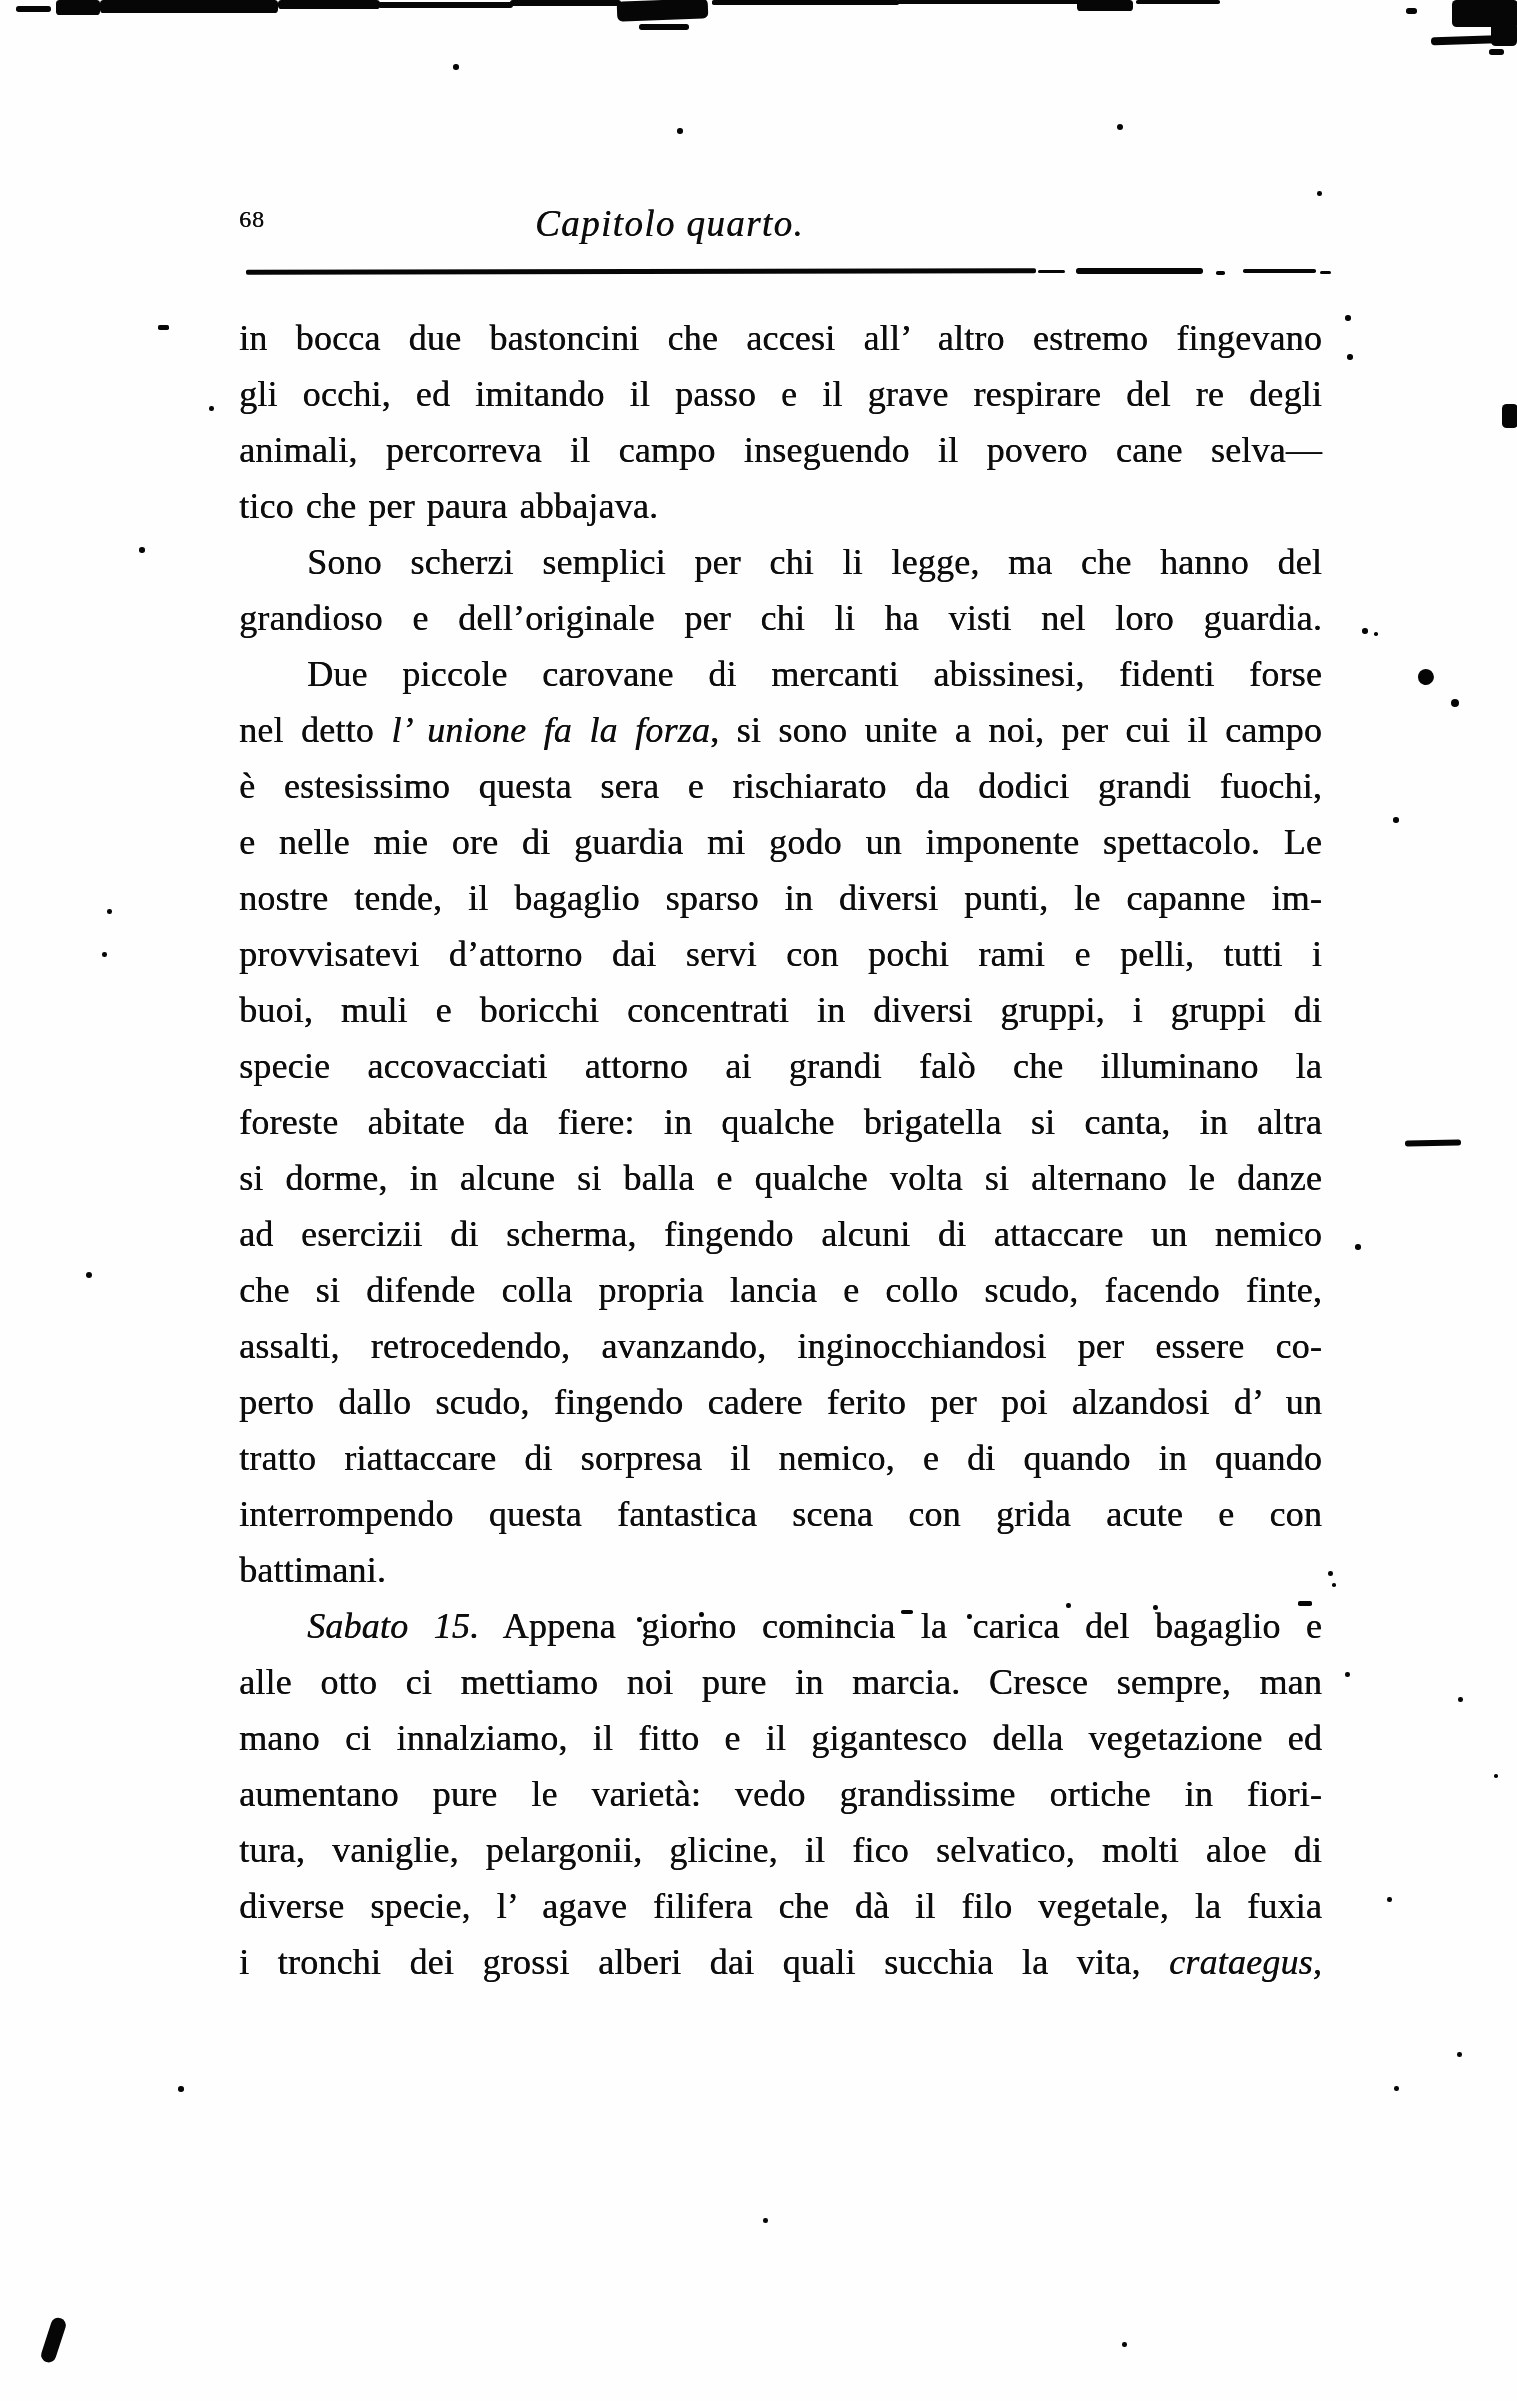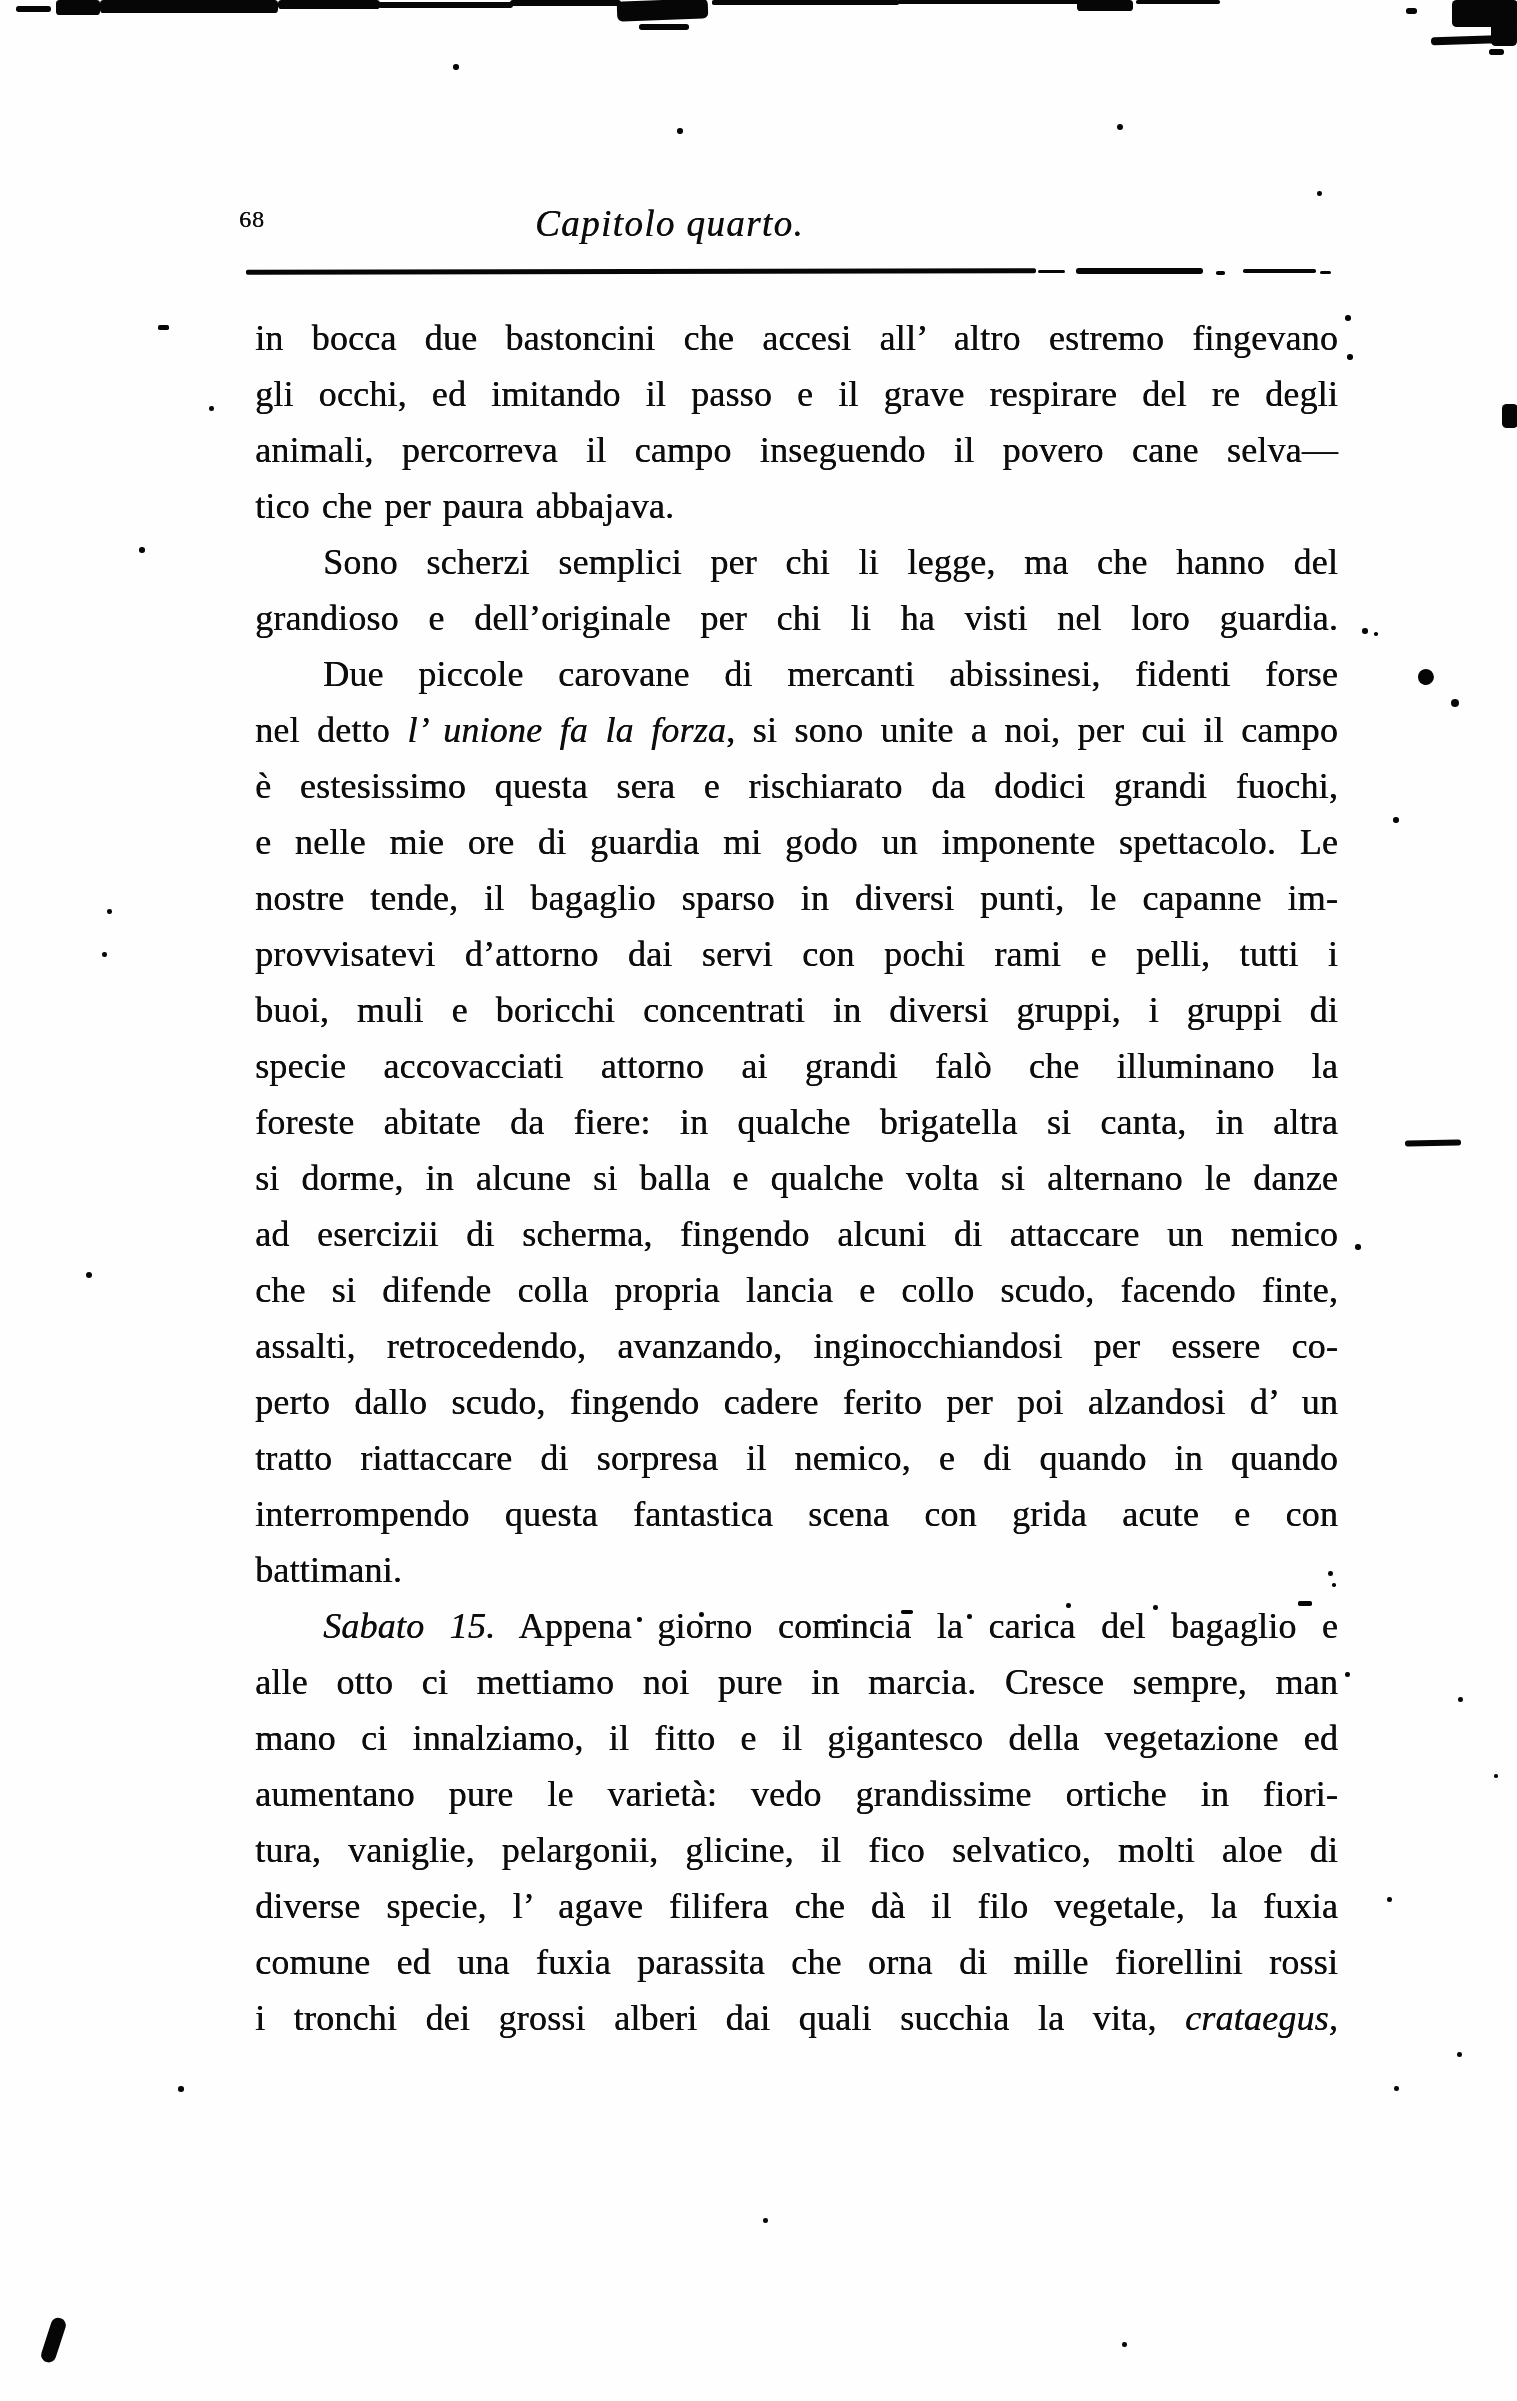--- a/index.html
+++ b/index.html
@@ -18,21 +18,21 @@
     text-shadow: 0.4px 0 0 currentColor;
   }
   .header-title {
     position: absolute; left: 535px; top: 202px;
     font-size: 37px; font-style: italic; letter-spacing: 1.4px;
     text-shadow: 0.4px 0 0 currentColor;
     text-align: center;
   }
   
   .page-body {
-    position: absolute; left: 255px; top: 310px; width: 1083px;
+    position: absolute; left: 239px; top: 310px; width: 1083px;
   }
   .para { margin: 0; }
   .line {
     height: 56px; line-height: 56px;
     font-size: 36px;
     letter-spacing: 0.2px;
     word-spacing: 2.7px;
     white-space: normal;
     text-align: justify;
     text-align-last: justify;
@@ -80,21 +80,20 @@
       <div class="line"><span>interrompendo questa fantastica scena con grida acute e con</span></div>
       <div class="line line-left"><span>battimani.</span></div>
     </div>
     <div class="para">
       <div class="line line-indent"><em>Sabato 15.</em><span> Appena giorno comincia la carica del bagaglio e</span></div>
       <div class="line"><span>alle otto ci mettiamo noi pure in marcia. Cresce sempre, man</span></div>
       <div class="line"><span>mano ci innalziamo, il fitto e il gigantesco della vegetazione ed</span></div>
       <div class="line"><span>aumentano pure le varietà: vedo grandissime ortiche in fiori-</span></div>
       <div class="line"><span>tura, vaniglie, pelargonii, glicine, il fico selvatico, molti aloe di</span></div>
       <div class="line"><span>diverse specie, l’ agave filifera che dà il filo vegetale, la fuxia</span></div>
-      <div class="line"><span>comune ed una fuxia parassita che orna di mille fiorellini rossi</span></div>
       <div class="line"><span>i tronchi dei grossi alberi dai quali succhia la vita, </span><em>crataegus,</em></div>
     </div>
   </main>
 
 <div class="artifact" style="left: 246px; top: 269px; width: 790px; height: 4.6px; border-radius: 1.8px; transform: rotate(-0.1deg);"></div>
 <div class="artifact" style="left: 1038px; top: 270px; width: 27px; height: 2.7px; border-radius: 1.8px;"></div>
 <div class="artifact" style="left: 1076px; top: 268px; width: 127px; height: 5.5px; border-radius: 2.7px;"></div>
 <div class="artifact" style="left: 1216px; top: 271px; width: 9px; height: 3.6px; border-radius: 1.8px;"></div>
 <div class="artifact" style="left: 1243px; top: 269px; width: 73px; height: 3.6px; border-radius: 1.8px;"></div>
 <div class="artifact" style="left: 1320px; top: 271px; width: 11px; height: 2.7px; border-radius: 1.8px;"></div>

